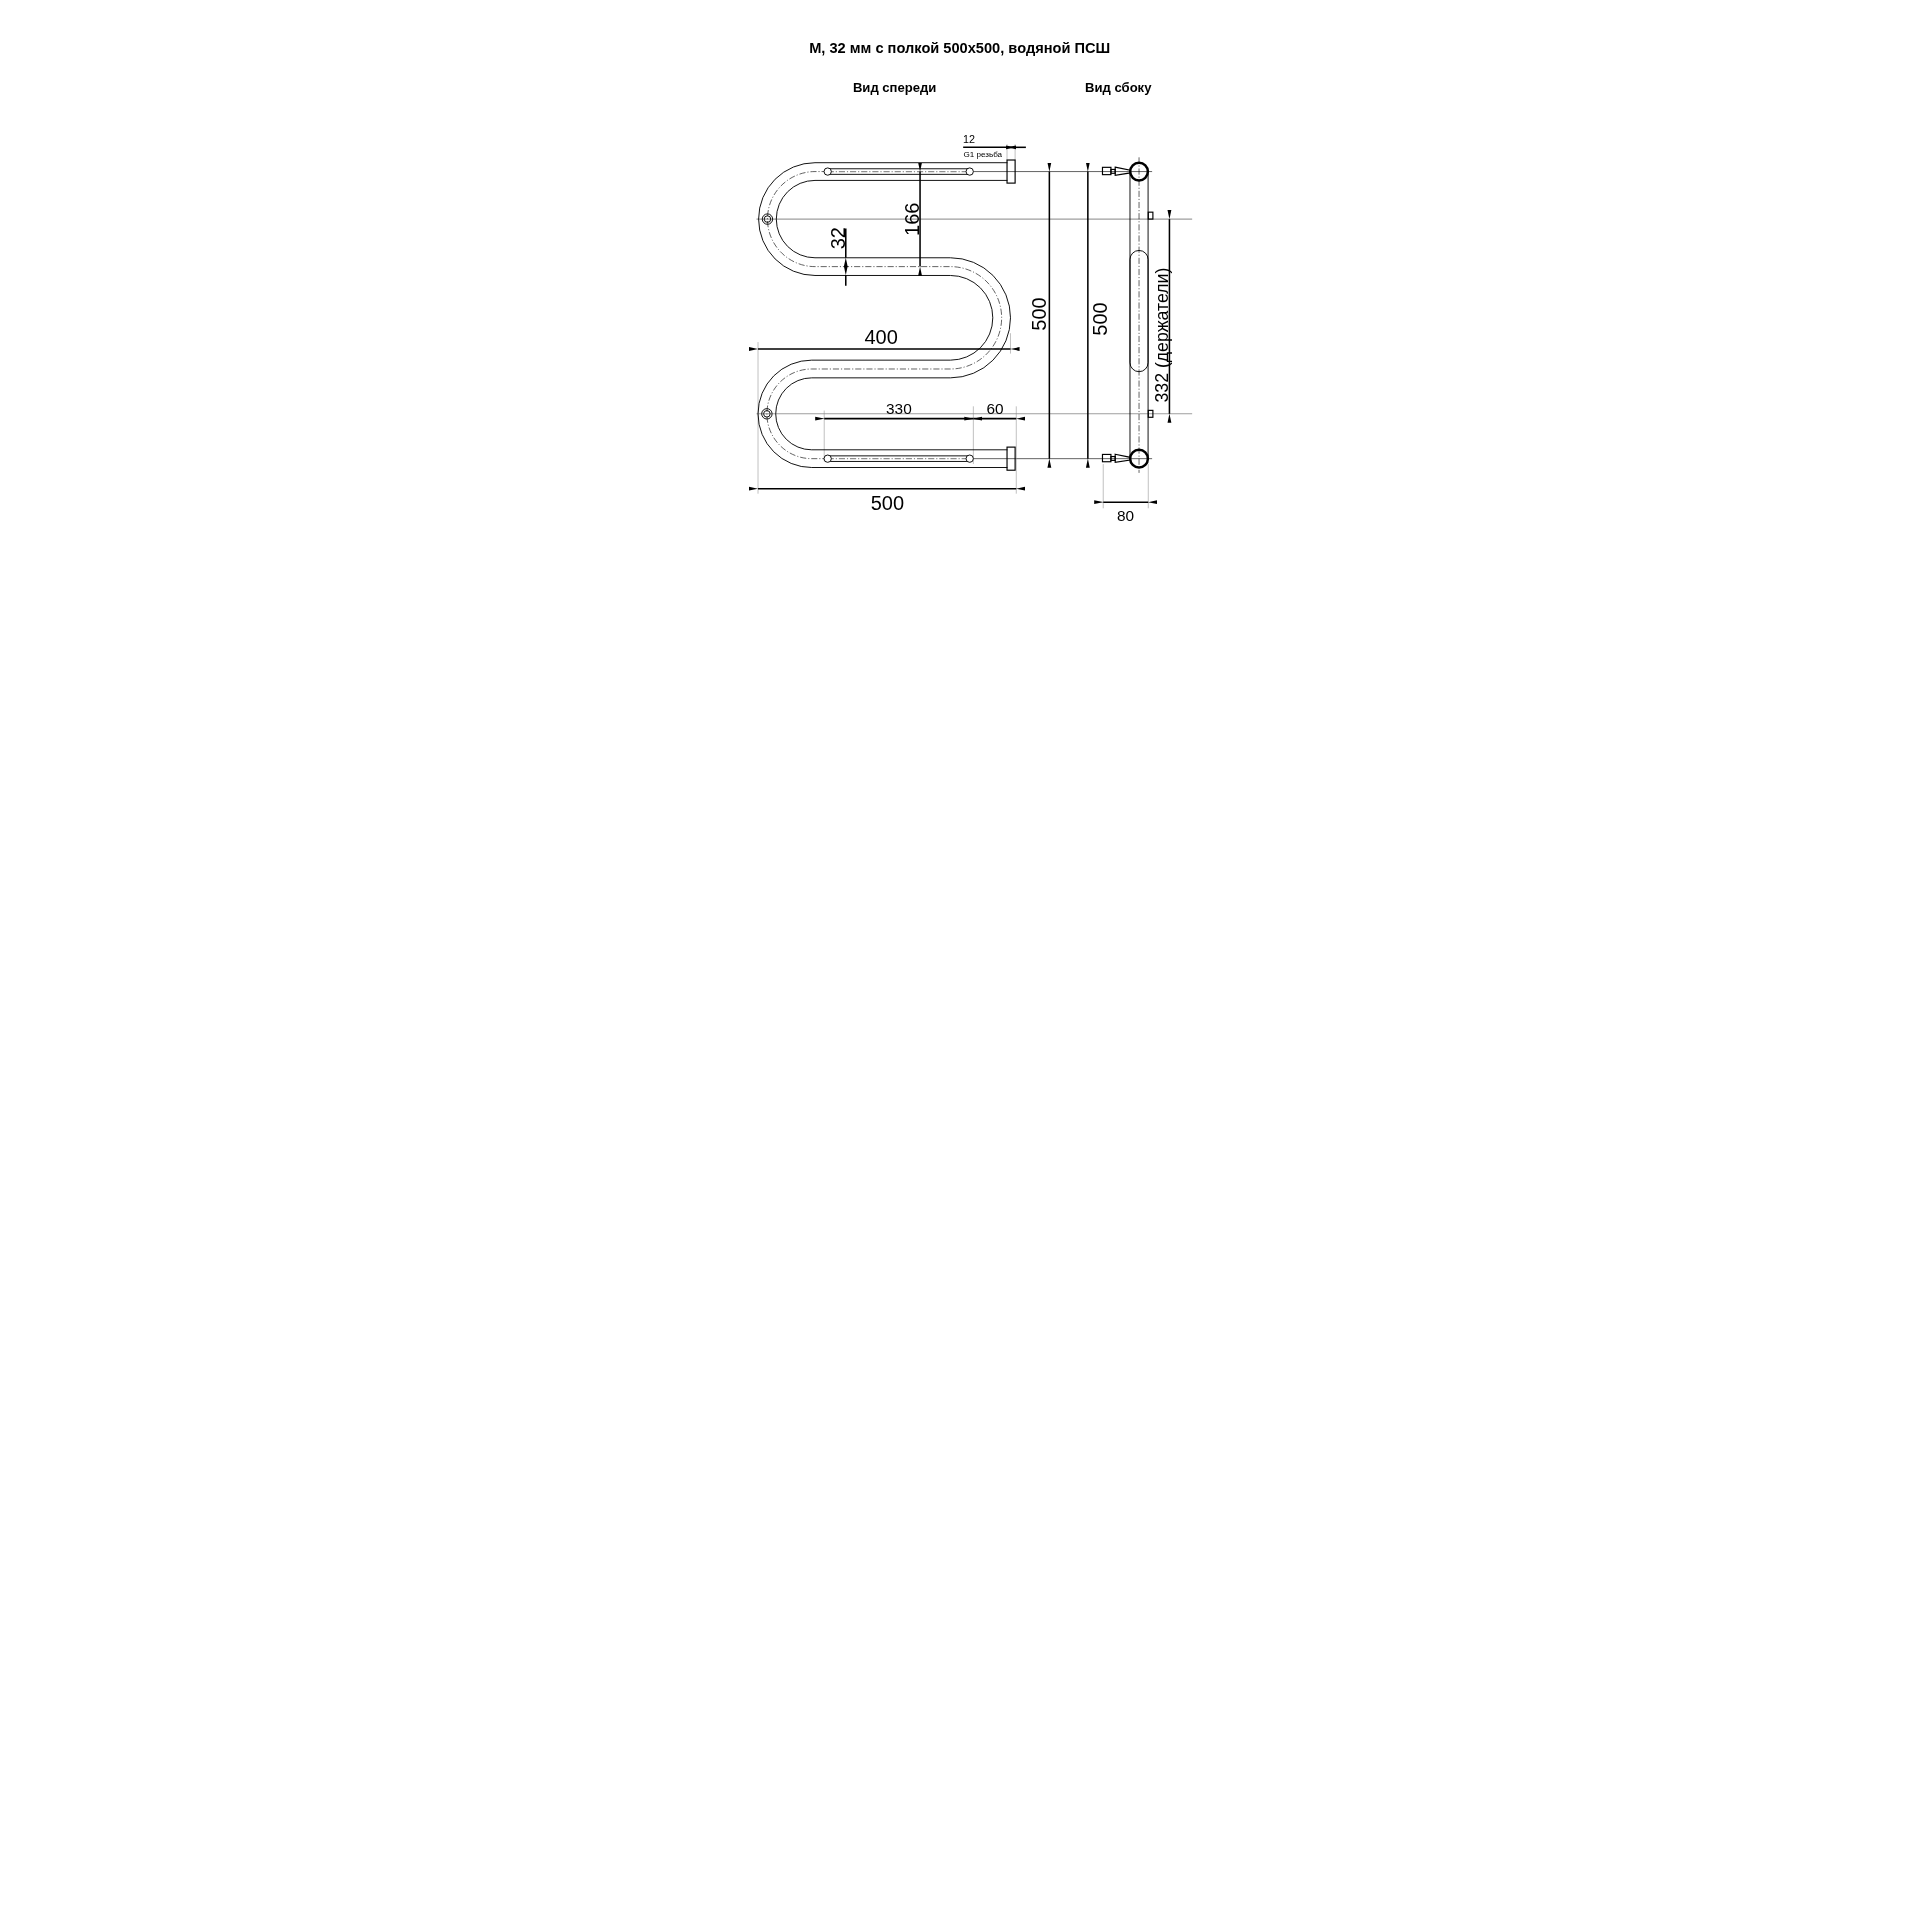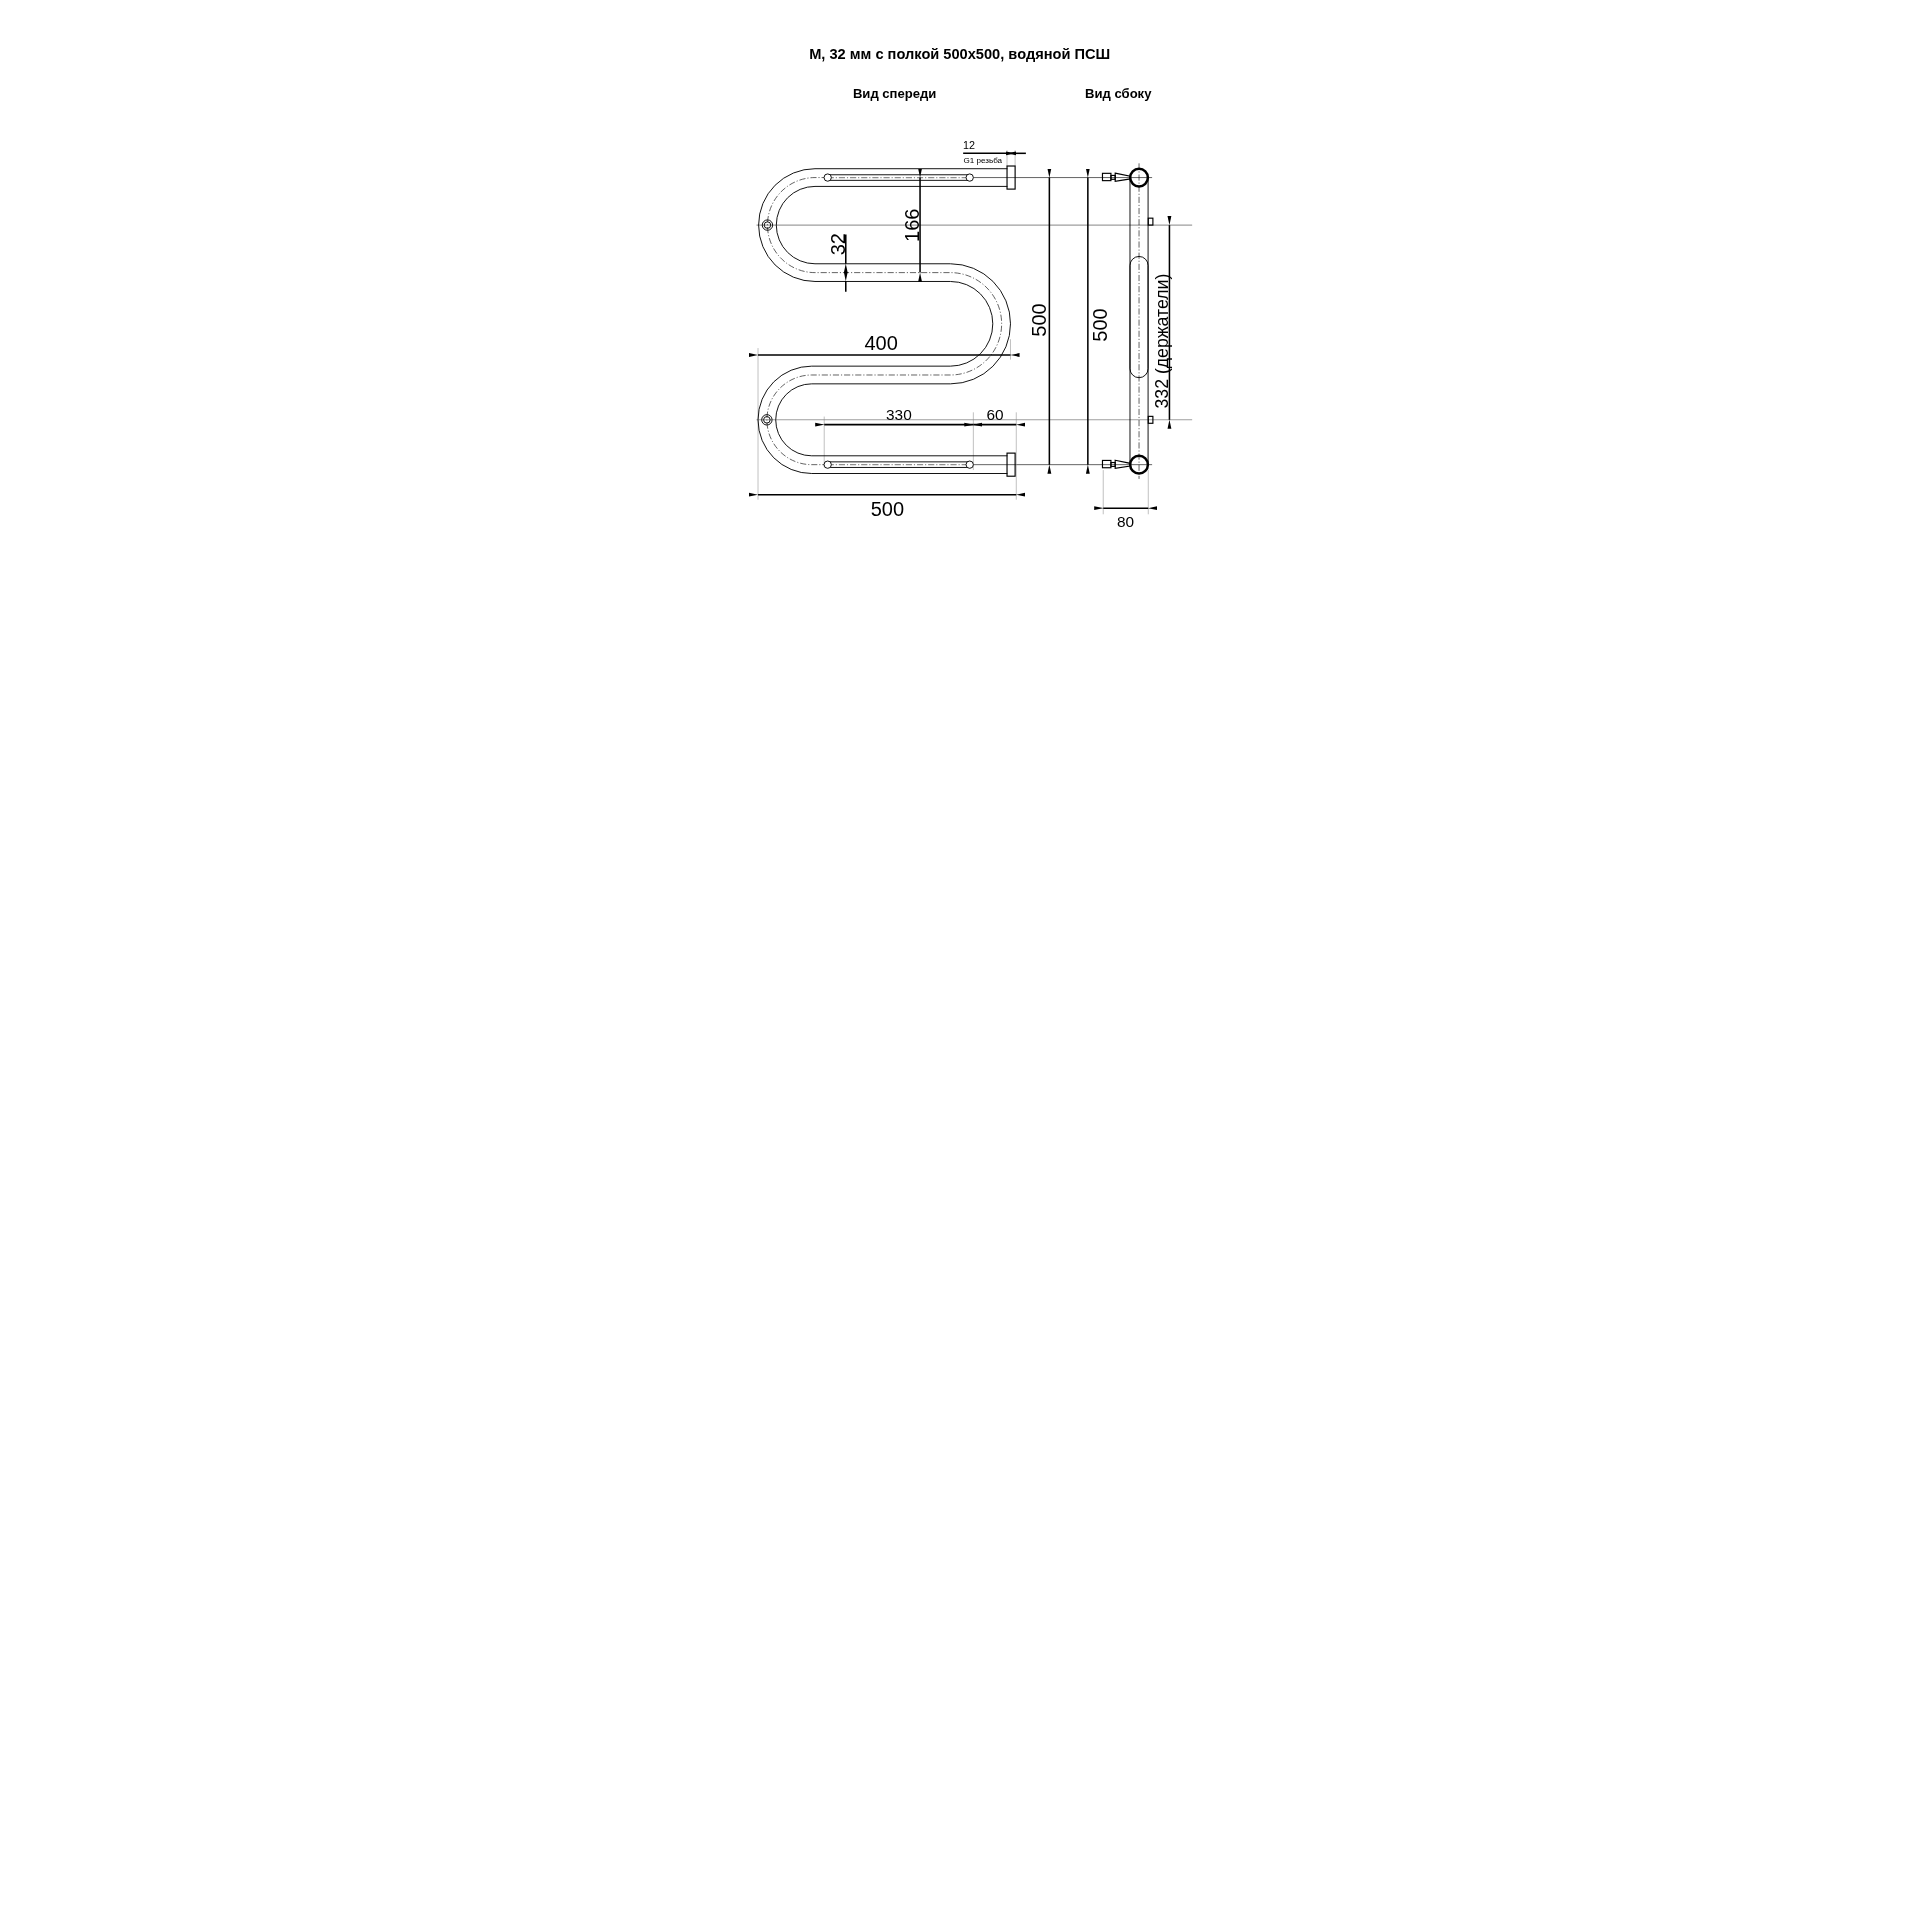--- a/index.html
+++ b/index.html
@@ -1,17 +1,17 @@
 <!DOCTYPE html>
 <html style="font-size:6.2px"><head>
 <meta charset="utf-8">
 <style>
   html,body{margin:0;padding:0;background:#fff;}
   body{font-family:"Liberation Sans", sans-serif;}
-  .page{width:100%;max-width:478px;margin:14px auto;background:#fff;}
+  .page{width:100%;max-width:478px;margin:8px auto;background:#fff;}
   svg{display:block;width:100%;height:auto;background:#fff;}
   text{fill:#000;}
   .t-title{font-size:38px;font-weight:bold;}
   .t-view{font-size:34px;font-weight:bold;}
   .t-dim{font-size:52px;}
   .t-dim-sm{font-size:40px;}
   .t-dim-xs{font-size:28px;}
   .t-note{font-size:21px;}
   .t-hold{font-size:46px;}
   .ln-pipe{stroke:#000;stroke-width:2.4;fill:none;}

